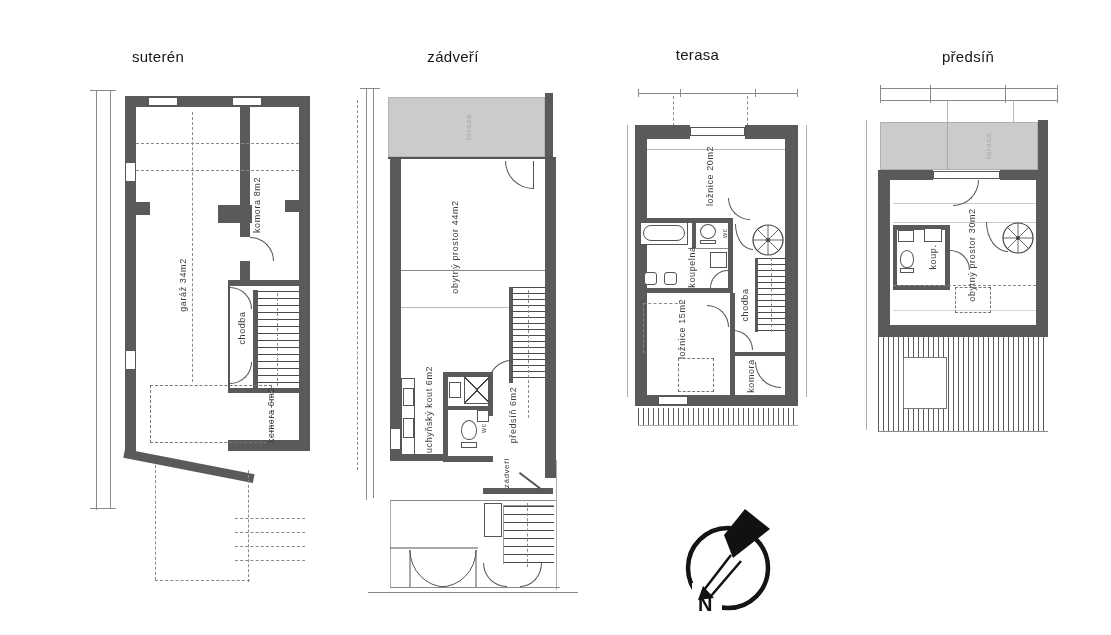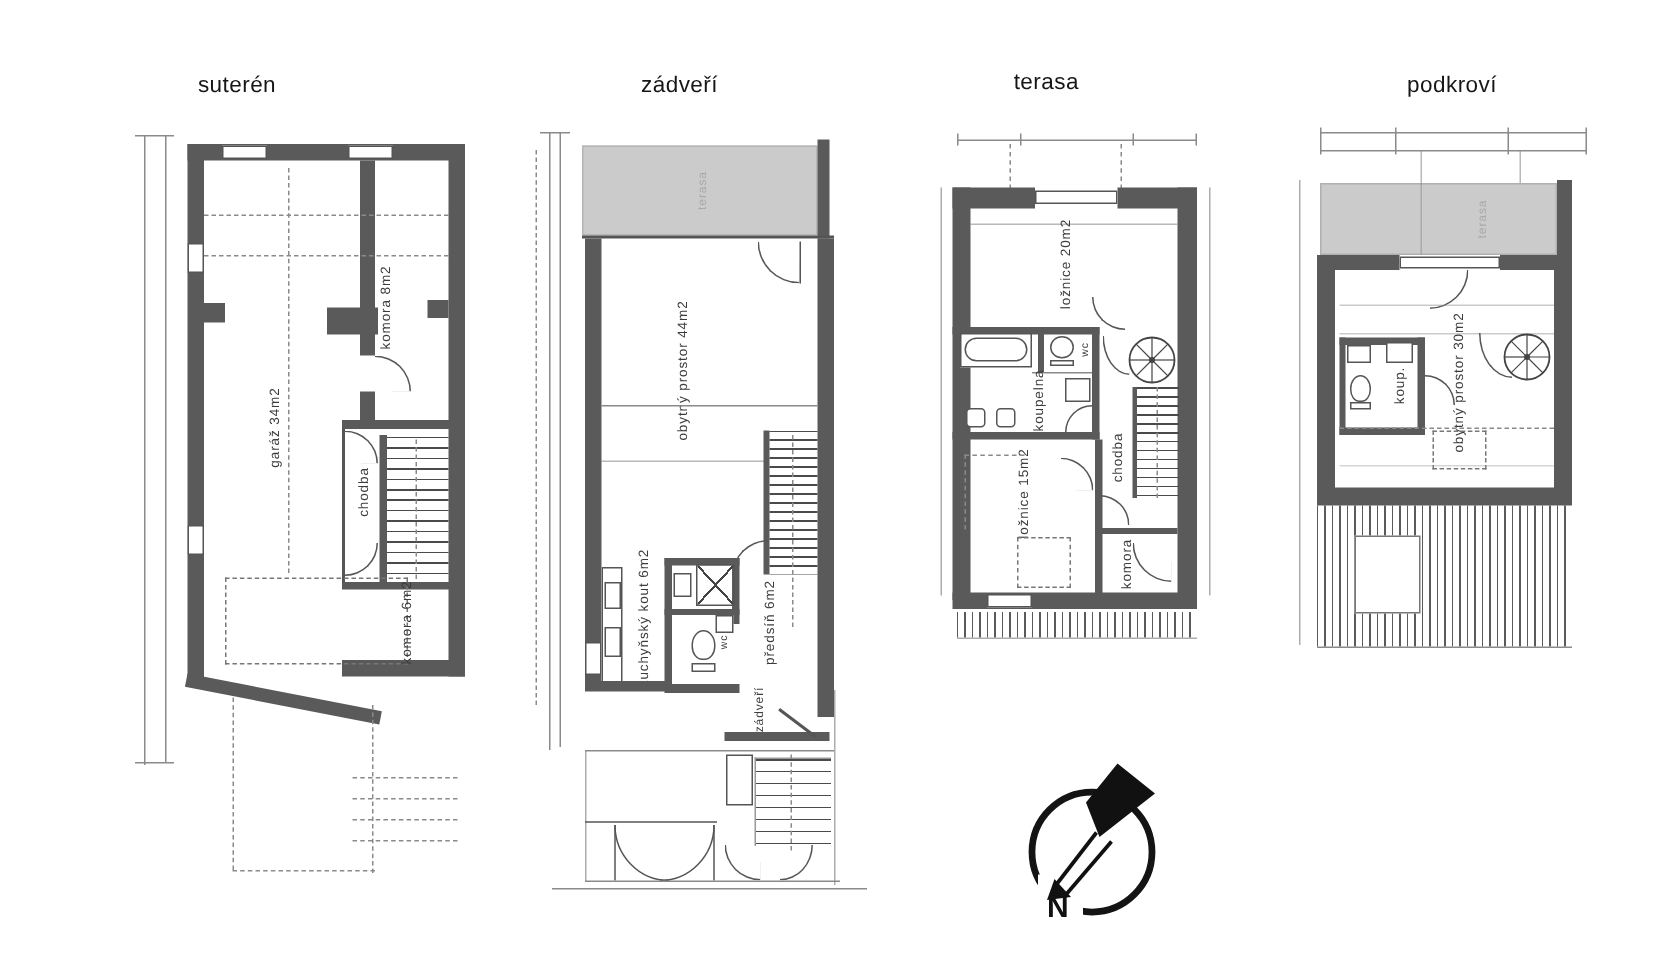--- a/index.html
+++ b/index.html
@@ -204,21 +204,21 @@
     <div class="a st6" style="left:758px;top:258px;width:28px;height:74px"></div>
     <div class="a dashv" style="left:771px;top:258px;height:74px"></div>
     <div class="a arc" style="left:755px;top:362px;width:26px;height:26px;border-bottom:1px solid #555;border-left:1px solid #555;border-bottom-left-radius:100%"></div>
     <div class="a wall" style="left:635px;top:395px;width:163px;height:11px"></div>
     <div class="a bx" style="left:658px;top:396px;width:30px;height:9px"></div>
     <div class="a hatchv" style="left:638px;top:408px;width:160px;height:17px"></div>
     <div class="a ln" style="left:638px;top:425px;width:160px;height:1px;opacity:.7"></div>
   </div>
 
   <div class="a" style="inset:0">
-    <div class="title" style="left:913px;top:48px;width:110px">podkroví</div>
+    <div class="title" style="left:913px;top:48px;width:110px">předsíň</div>
     <div class="a ln" style="left:880px;top:88px;width:178px;height:1px"></div>
     <div class="a ln" style="left:880px;top:100px;width:178px;height:1px"></div>
     <div class="a ln" style="left:880px;top:85px;width:1px;height:18px"></div>
     <div class="a ln" style="left:930px;top:85px;width:1px;height:18px"></div>
     <div class="a ln" style="left:1005px;top:85px;width:1px;height:18px"></div>
     <div class="a ln" style="left:1057px;top:85px;width:1px;height:18px"></div>
     <div class="a ln" style="left:947px;top:100px;width:1px;height:22px;opacity:.6"></div>
     <div class="a ln" style="left:1013px;top:100px;width:1px;height:22px;opacity:.6"></div>
     <div class="a ln" style="left:866px;top:120px;width:1px;height:310px;opacity:.7"></div>
     <div class="a" style="left:880px;top:122px;width:158px;height:48px;background:#cbcbcb;border:1px solid #b0b0b0;box-sizing:border-box"></div>

